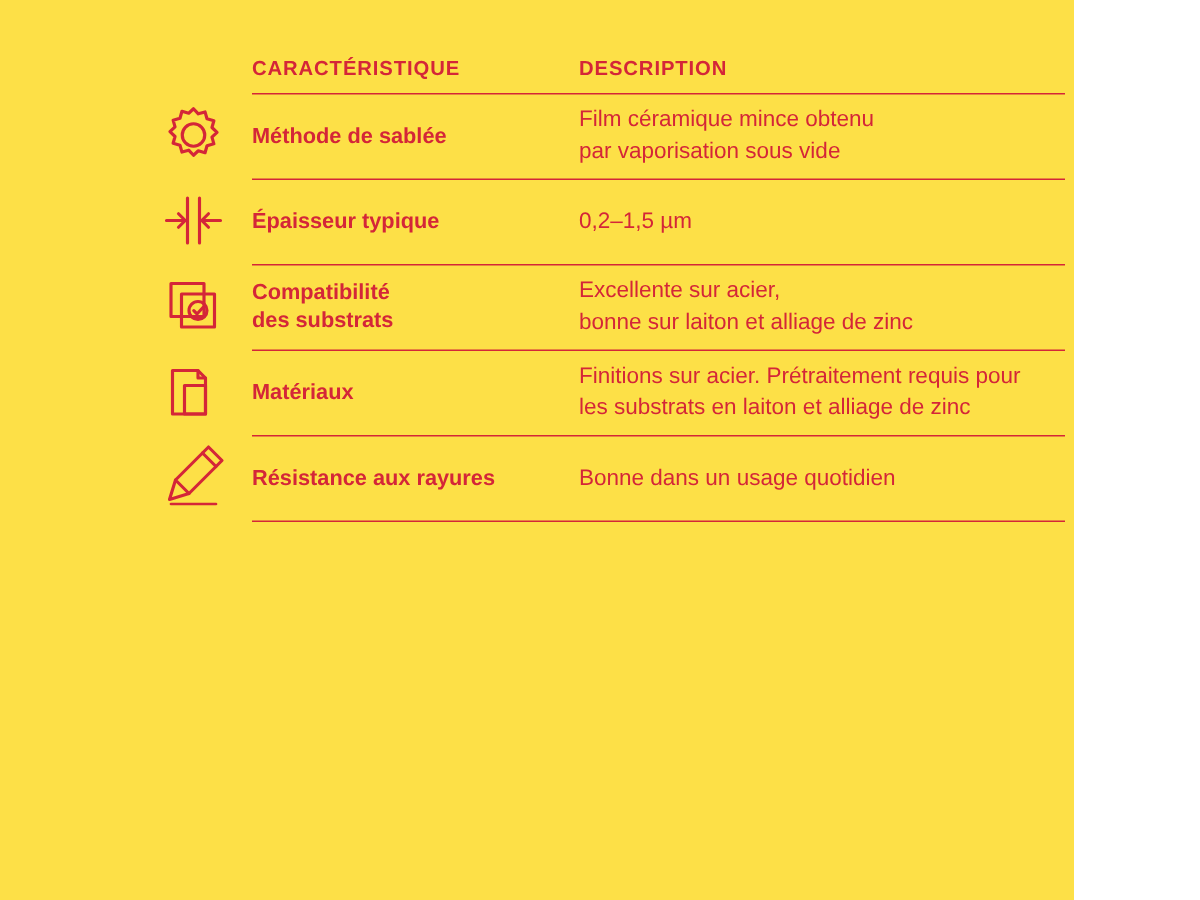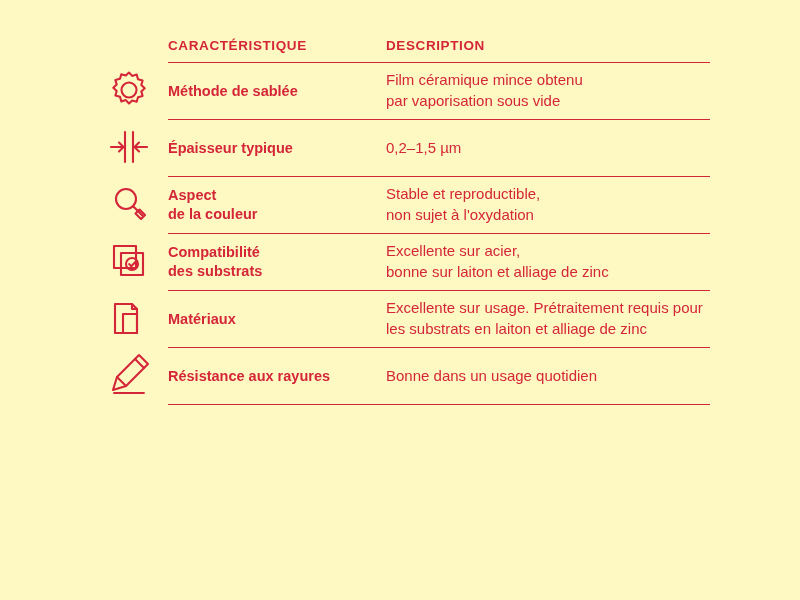--- a/index.html
+++ b/index.html
@@ -5,23 +5,23 @@
   html, body {
     margin: 0;
     padding: 0;
     width: 800px;
     height: 600px;
     background: #ffffff;
     font-family: "Liberation Sans", sans-serif;
   }
   #sheet {
     position: relative;
-    width: 800px;
+    width: 716px;
     height: 600px;
-    background: #fef9c3;
+    background: #fde047;
     overflow: hidden;
   }
   .table-wrap {
     position: absolute;
     left: 90px;
     top: 38px;
     width: 620px;
   }
   table.spec {
     border-collapse: collapse;
@@ -145,39 +145,20 @@
             </span>
           </td>
           <td class="feature">
             <span>Épaisseur typique</span>
           </td>
           <td class="desc">
             <span class="line2">0,2–1,5 µm</span>
           </td>
         </tr>
 
-        <tr>
-          <td class="icon-cell">
-            <span class="icon-box">
-              <svg width="48" height="48" viewBox="0 0 48 48" aria-hidden="true">
-                <circle class="st" cx="21" cy="19" r="10"></circle>
-                <path class="st" d="M28.4 26.4l9 9"></path>
-                <path class="st" d="M30.5 33.5l4-4 5.5 5.5-4 4z"></path>
-              </svg>
-            </span>
-          </td>
-          <td class="feature">
-            <span class="line2">Aspect</span>
-            <span class="line2">de la couleur</span>
-          </td>
-          <td class="desc">
-            <span class="line2">Stable et reproductible,</span>
-            <span class="line2">non sujet à l'oxydation</span>
-          </td>
-        </tr>
 
         <tr>
           <td class="icon-cell">
             <span class="icon-box">
               <svg width="48" height="48" viewBox="0 0 48 48" aria-hidden="true">
                 <rect class="st" x="9" y="9" width="22" height="22"></rect>
                 <rect class="st" x="16" y="16" width="22" height="22"></rect>
                 <circle class="st" cx="27" cy="27" r="6"></circle>
                 <path class="st" d="M24.2 27.1l2.1 2.2 4-4.3"></path>
               </svg>
@@ -200,21 +181,21 @@
                 <path class="st" d="M10 10h17l5 5v24H10z"></path>
                 <path class="st" d="M27 10v5h5"></path>
                 <path class="st" d="M18 20h14v19H18z"></path>
               </svg>
             </span>
           </td>
           <td class="feature">
             <span>Matériaux</span>
           </td>
           <td class="desc">
-            <span class="line2">Excellente sur usage. Prétraitement requis pour</span>
+            <span class="line2">Finitions sur acier. Prétraitement requis pour</span>
             <span class="line2">les substrats en laiton et alliage de zinc</span>
           </td>
         </tr>
 
         <tr>
           <td class="icon-cell">
             <span class="icon-box">
               <svg width="48" height="48" viewBox="0 0 48 48" aria-hidden="true">
                 <path class="st" d="M30 8l9 9-18 18-9-9z"></path>
                 <path class="st" d="M30 8l4-4 9 9-4 4"></path>

